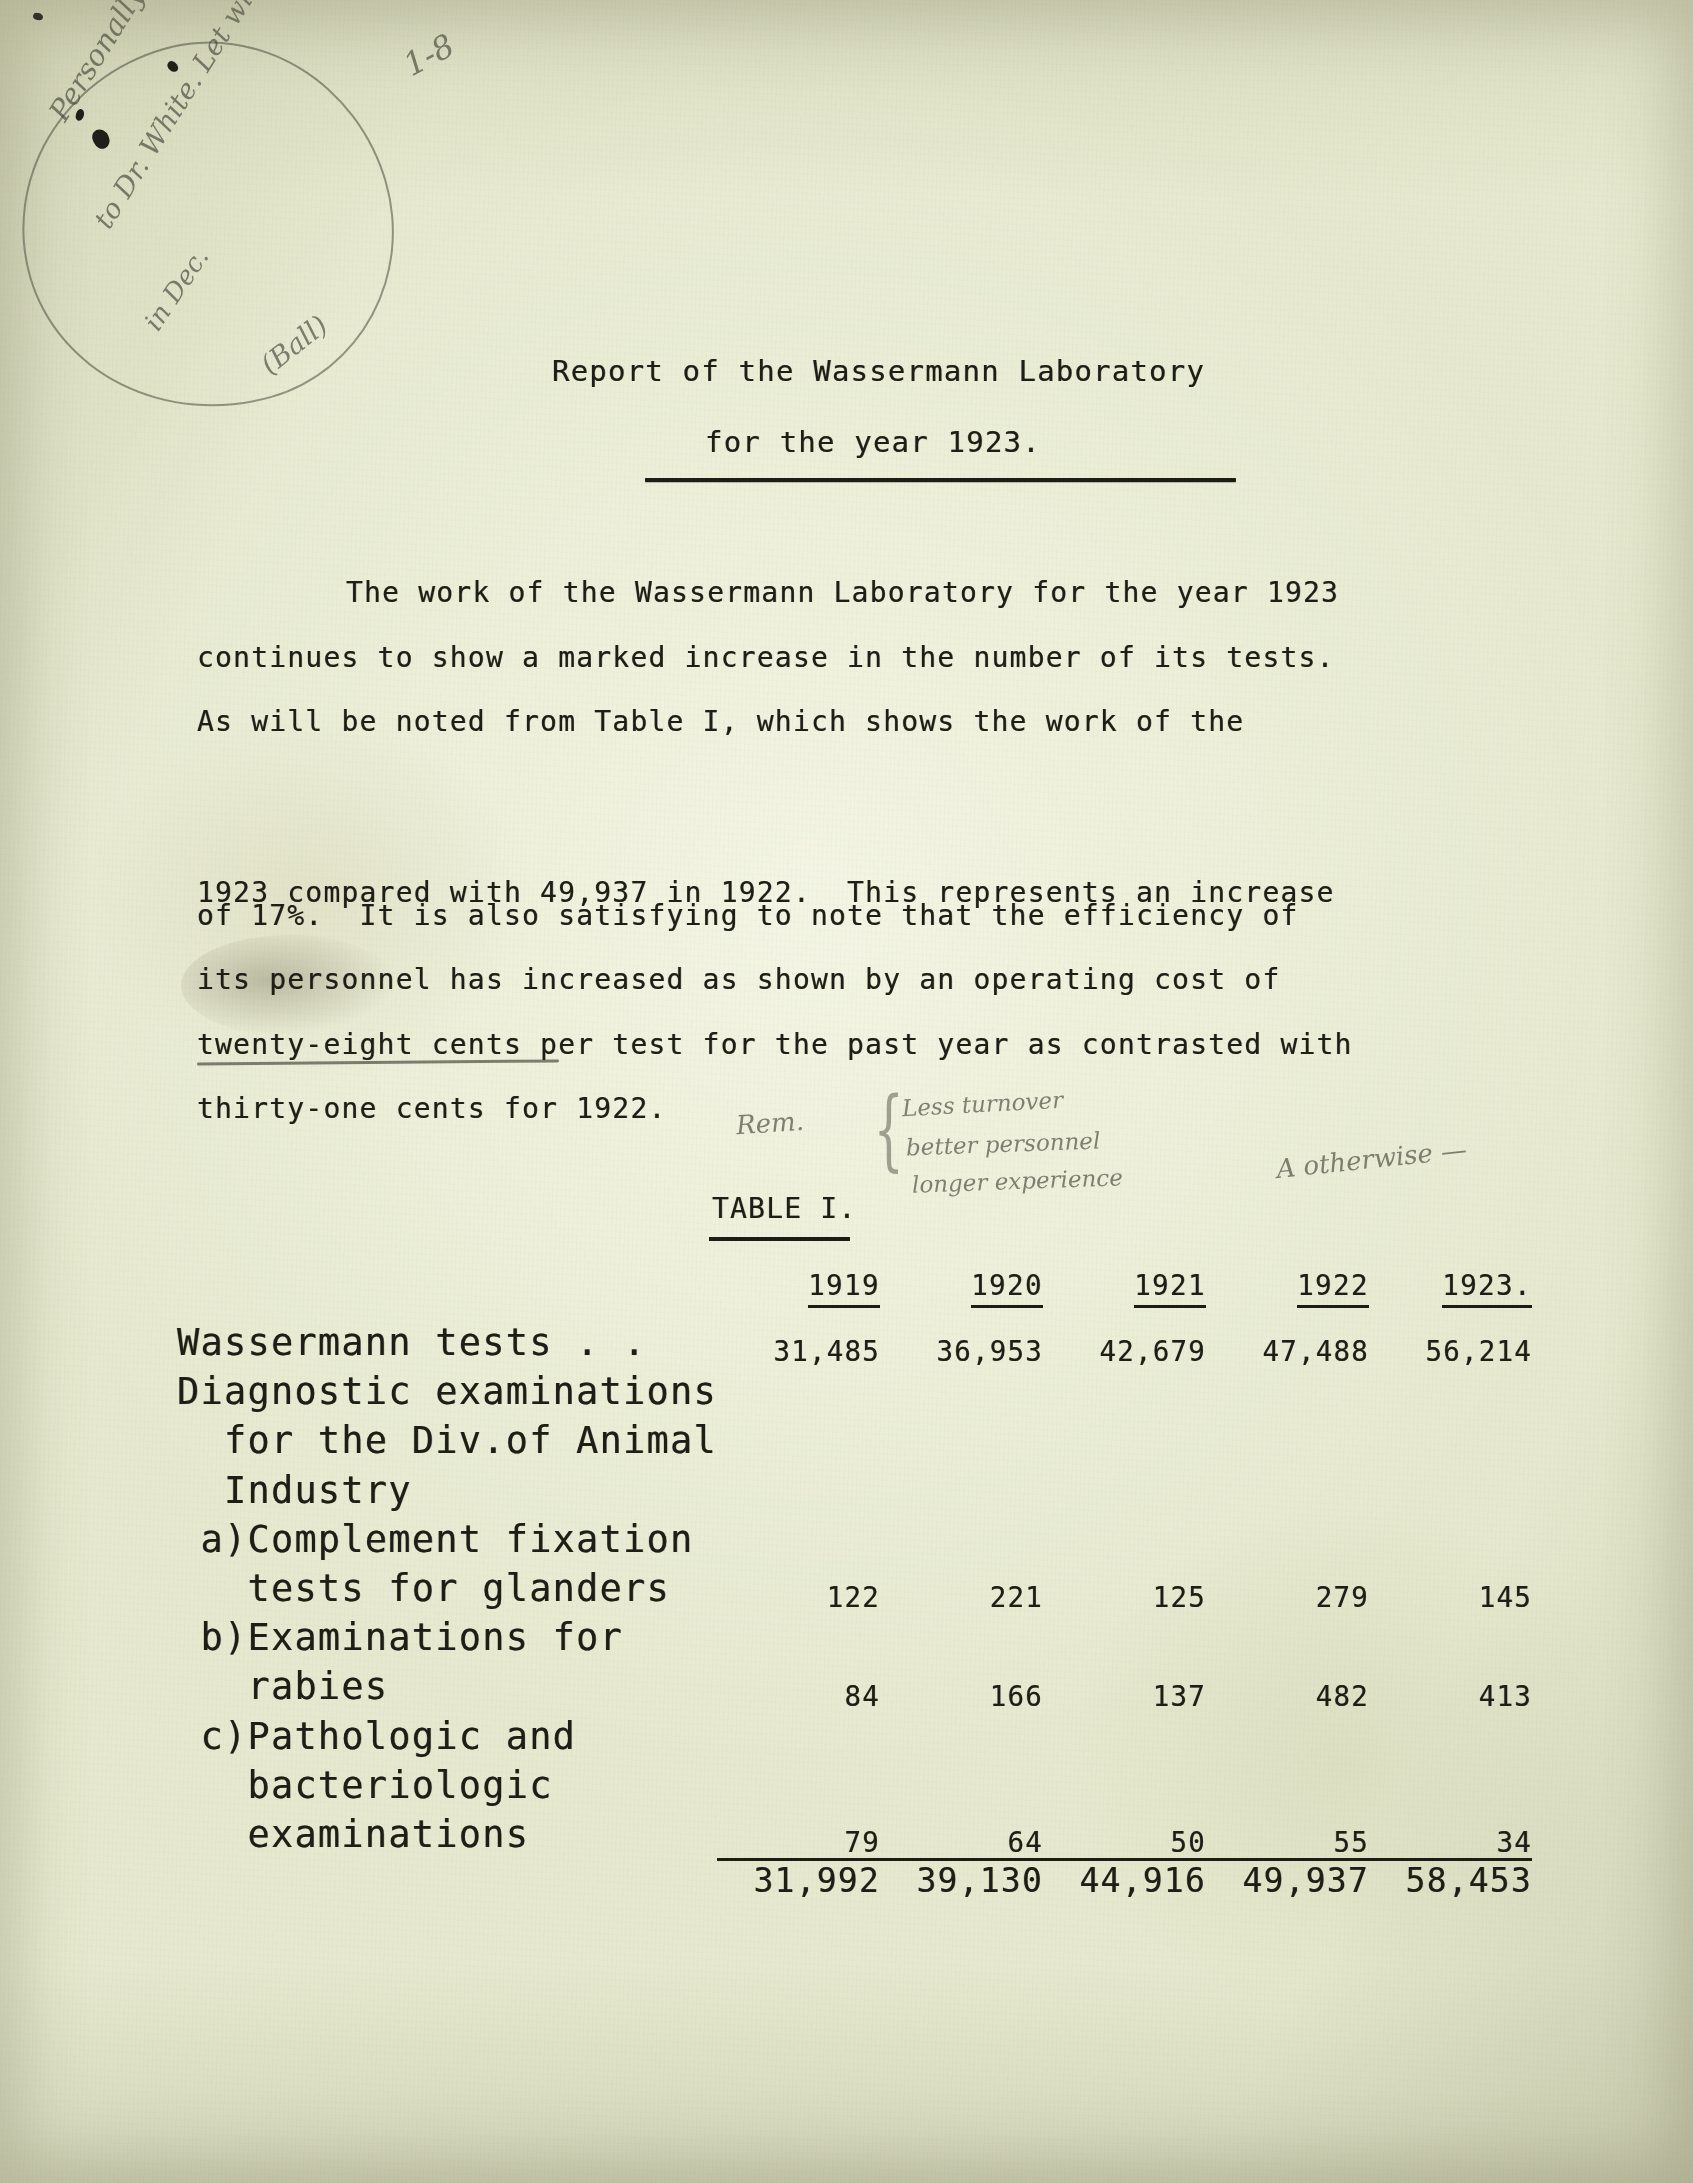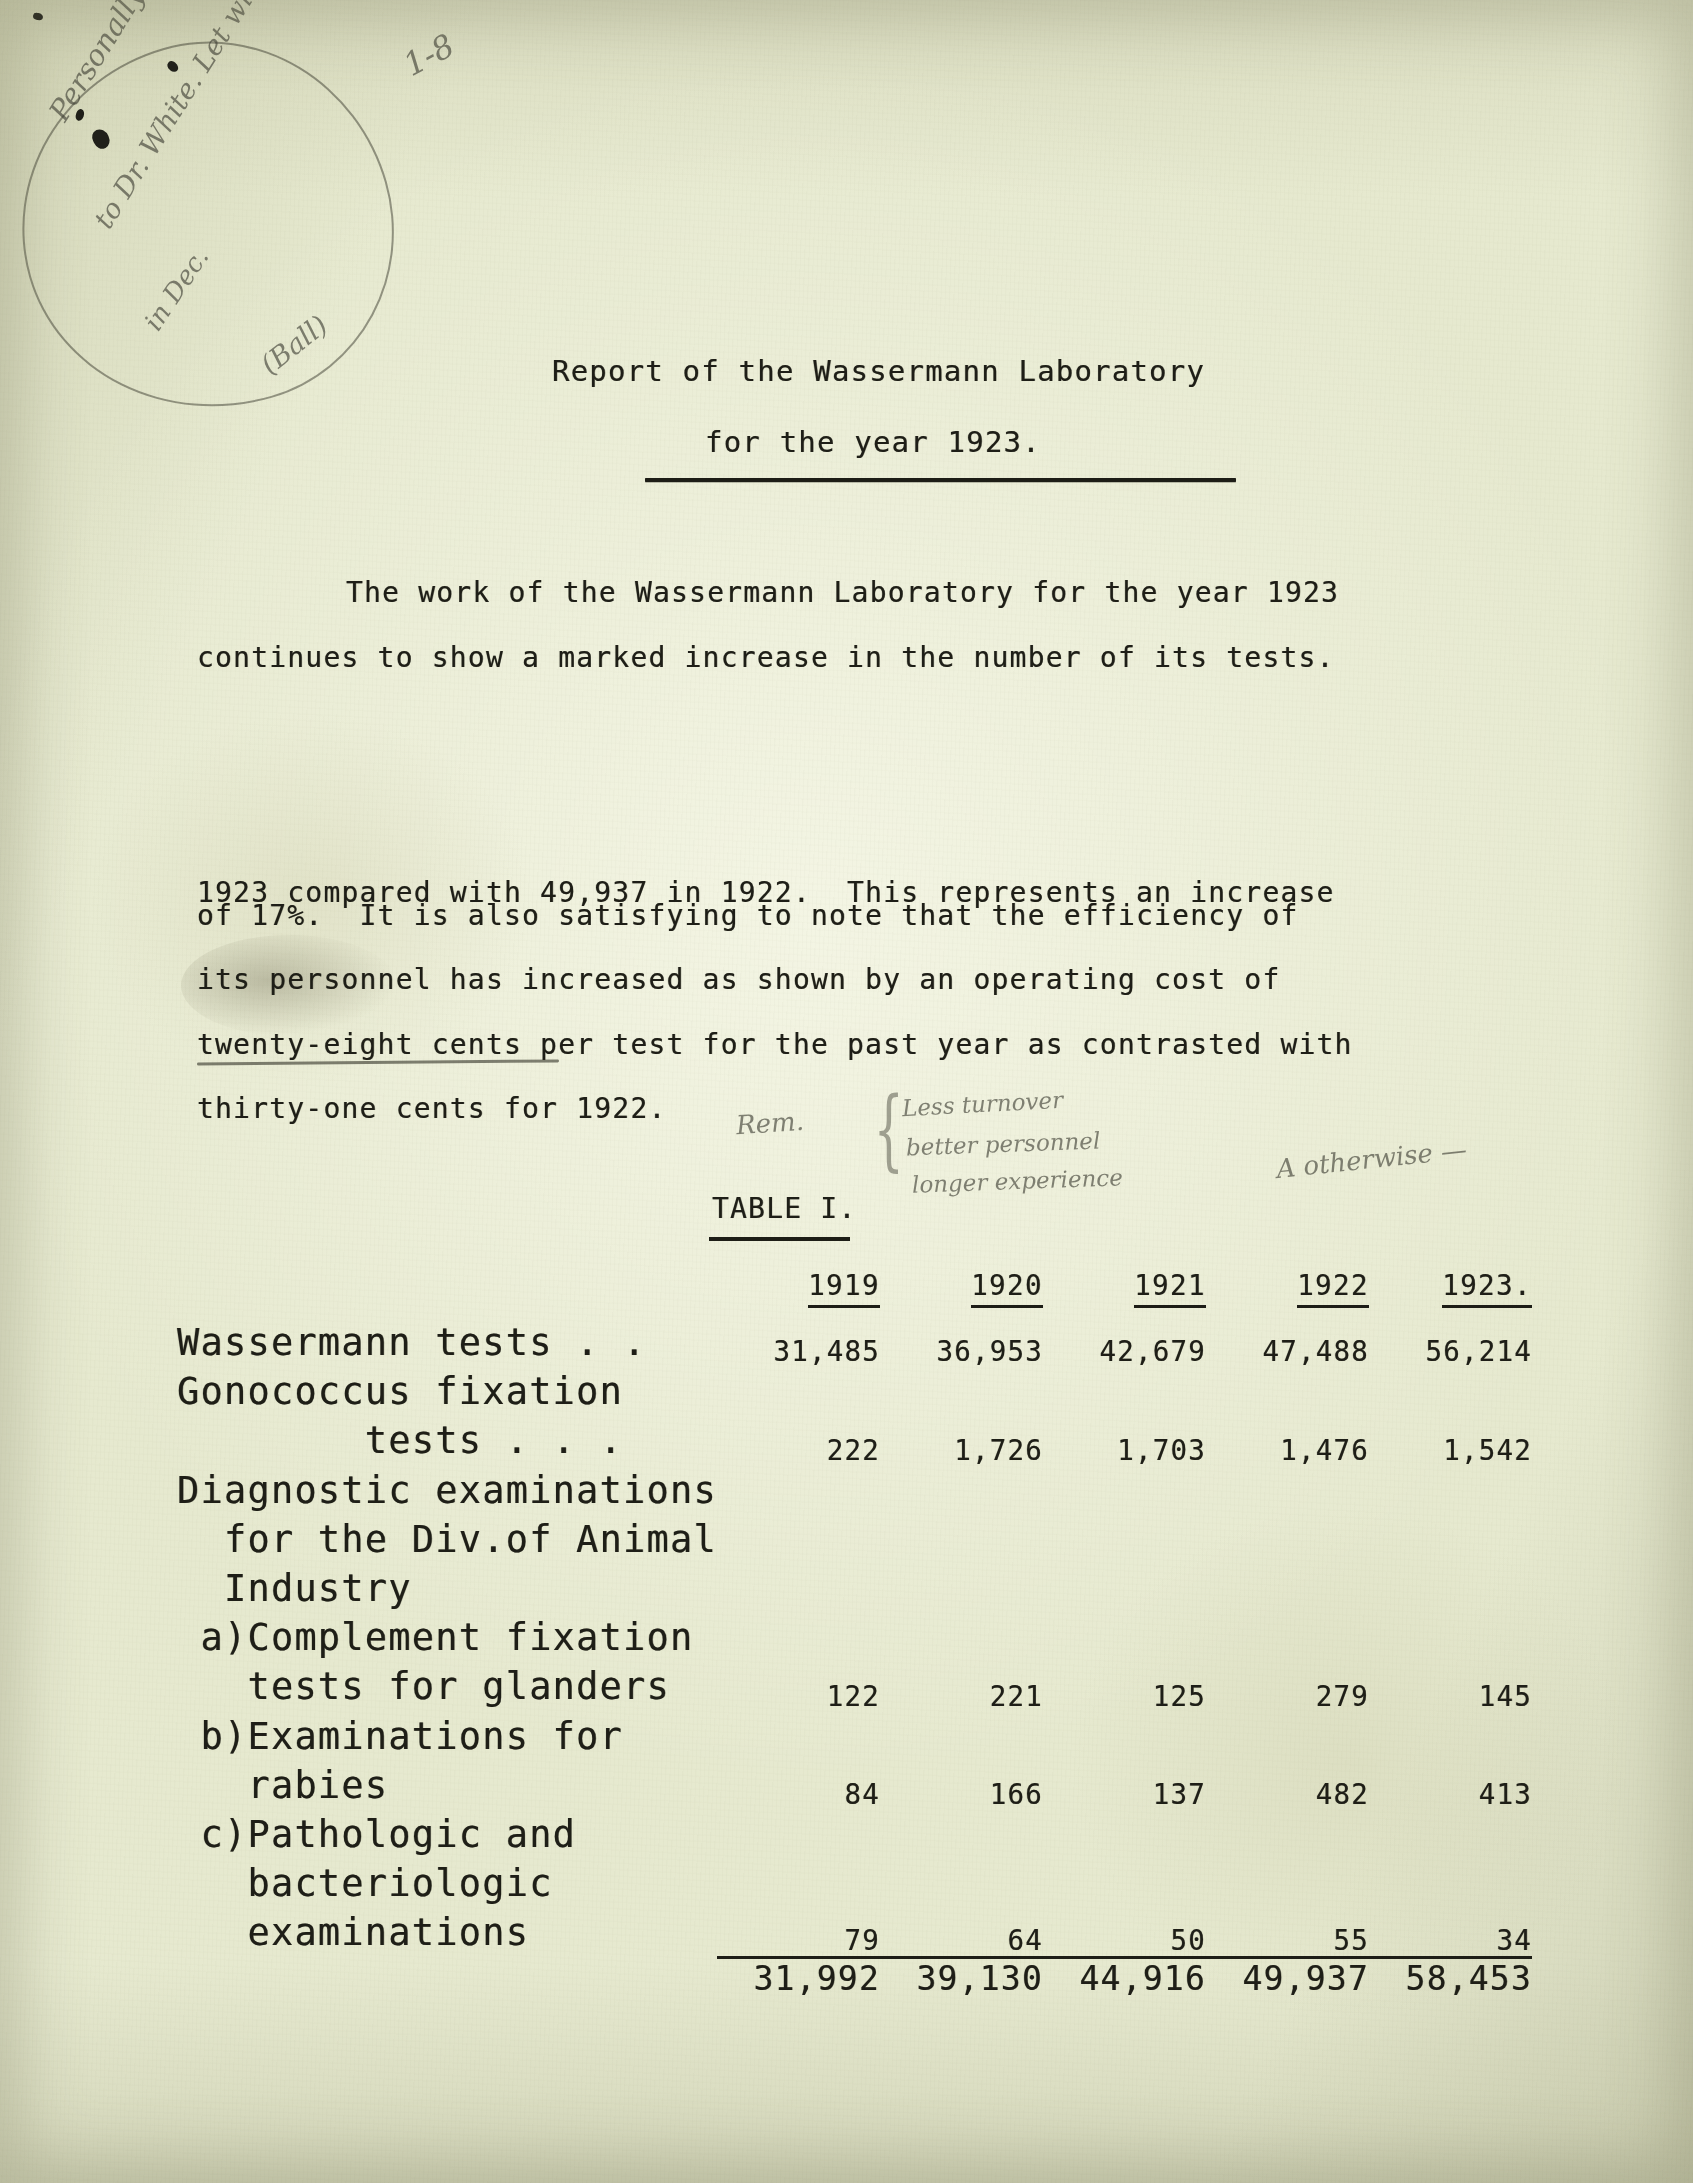--- a/index.html
+++ b/index.html
@@ -233,20 +233,21 @@
   <div class="ink-fleck" id="fleck-2"></div>
   <div class="ink-fleck" id="fleck-3"></div>
   <div class="ink-fleck" id="fleck-4"></div>
 
   <div class="typed" id="title-line-1">Report of the Wassermann Laboratory</div>
   <div class="typed" id="title-line-2">for the year 1923.</div>
   <div id="title-rule"></div>
 
   <div class="typed body-line" id="body-0">The work of the Wassermann Laboratory for the year 1923</div>
   <div class="typed body-line" id="body-1">continues to show a marked increase in the number of its tests.</div>
+  <div class="typed body-line" id="body-2">As will be noted from Table I, which shows the work of the</div>
   <div class="typed body-line" id="body-4">1923 compared with 49,937 in 1922.  This represents an increase</div>
   <div class="typed body-line" id="body-5">of 17%.  It is also satisfying to note that the efficiency of</div>
   <div class="typed body-line" id="body-6">its personnel has increased as shown by an operating cost of</div>
   <div class="typed body-line" id="body-7">twenty-eight cents per test for the past year as contrasted with</div>
   <div class="typed body-line" id="body-8">thirty-one cents for 1922.</div>
 
   <div id="hand-underline-1"></div>
 
   <div class="hand" id="hand-margin-0">Rem.</div>
   <div id="hand-margin-brace">{</div>
@@ -281,29 +282,20 @@
       <tbody>
         <tr>
           <td class="rowlabel tight">Wassermann tests . .</td>
           <td class="num tight">31,485</td>
           <td class="num tight">36,953</td>
           <td class="num tight">42,679</td>
           <td class="num tight">47,488</td>
           <td class="num tight">56,214</td>
         </tr>
         <tr>
-          <td class="rowlabel">Gonococcus fixation
-        tests . . .</td>
-          <td class="num">222</td>
-          <td class="num">1,726</td>
-          <td class="num">1,703</td>
-          <td class="num">1,476</td>
-          <td class="num">1,542</td>
-        </tr>
-        <tr>
           <td class="rowlabel">Diagnostic examinations
   for the Div.of Animal
   Industry
  a)Complement fixation
    tests for glanders</td>
           <td class="num">122</td>
           <td class="num">221</td>
           <td class="num">125</td>
           <td class="num">279</td>
           <td class="num">145</td>

